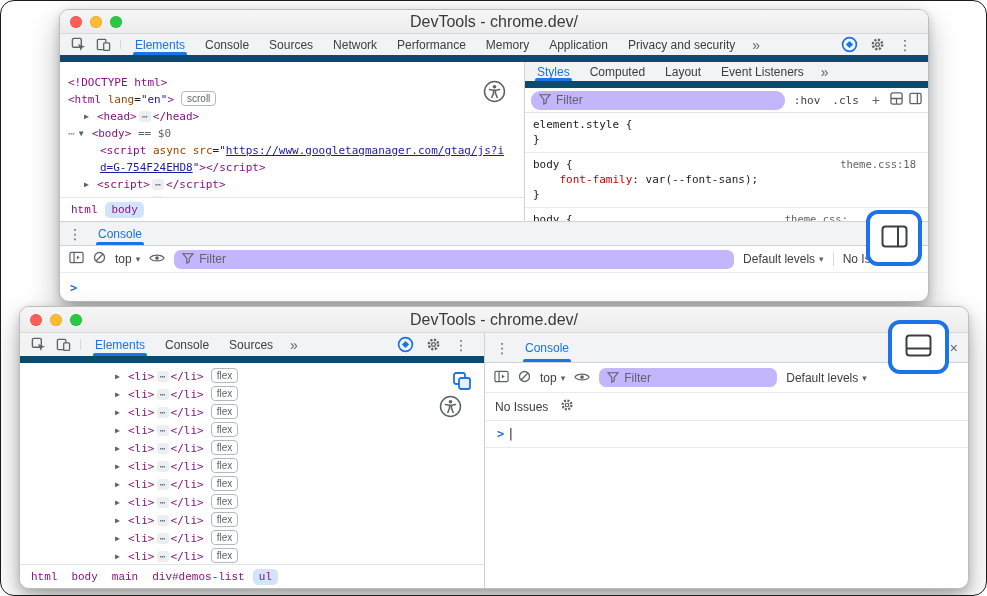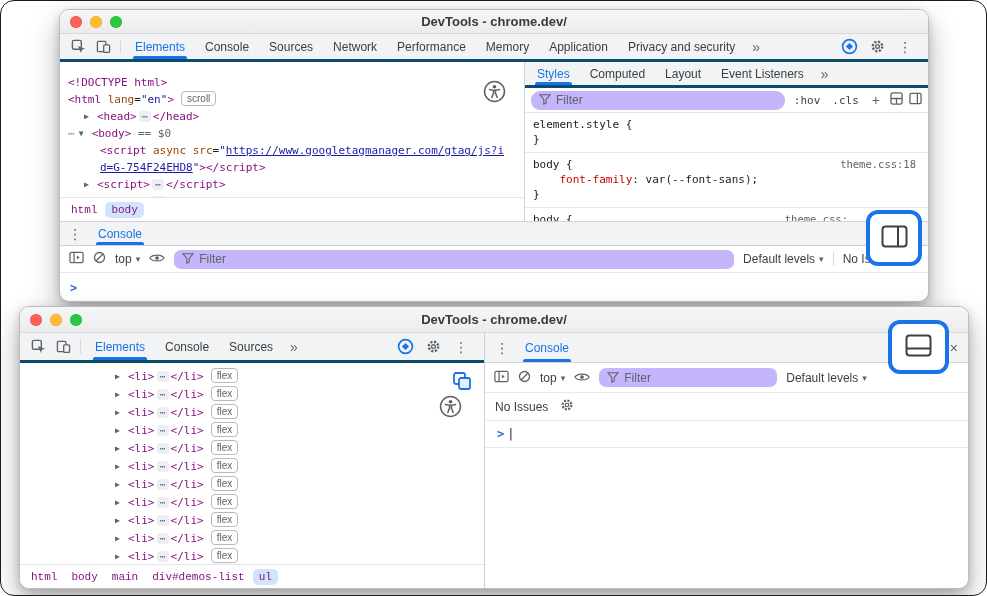--- a/index.html
+++ b/index.html
@@ -5,27 +5,27 @@
   html,body{margin:0;padding:0;background:#fff;}
   *{box-sizing:border-box;}
   .stage{position:relative;width:987px;height:596px;border:1.5px solid #1b1b1b;border-radius:14px;overflow:hidden;background:#fff;font-family:"Liberation Sans",sans-serif;}
   .win{position:absolute;background:#fff;border:1px solid #bdbdbd;border-radius:10px;box-shadow:0 14px 30px rgba(0,0,0,.28),0 3px 10px rgba(0,0,0,.18);overflow:hidden;display:flex;flex-direction:column;}
   .win-top{left:58px;top:8px;width:870px;height:293px;z-index:1;}
   .win-bottom{left:18px;top:305px;width:950px;height:283px;z-index:2;}
 
   
   .titlebar{height:24px;flex:0 0 auto;background:linear-gradient(#f6f6f6,#ececec);border-bottom:1px solid #d8d8d8;display:flex;align-items:center;justify-content:center;position:relative;}
   .win-bottom .titlebar{height:26px;}
-  .title{font-size:13px;font-weight:700;color:#3a3a3a;}
+  .title{font-size:16px;font-weight:400;color:#3a3a3a;}
   .traffic{position:absolute;left:10px;top:0;bottom:0;display:flex;align-items:center;gap:8px;}
   .dot{width:12px;height:12px;border-radius:50%;box-shadow:inset 0 0 0 .5px rgba(0,0,0,.15);}
   .dot.r{background:#ff5f57}.dot.y{background:#febc2e}.dot.g{background:#28c840}
 
   
-  .toolbar{display:flex;align-items:stretch;background:#f1f3f4;border-bottom:3px solid #0c4a6e;flex:0 0 auto;}
+  .toolbar{display:flex;align-items:stretch;background:#f1f3f4;border-bottom:7px solid #0c4a6e;flex:0 0 auto;}
   .main-tabs{height:28px;padding:0 6px;}
   .win-bottom .main-tabs{height:30px;}
   .icon-btn{display:flex;align-items:center;justify-content:center;padding:0 5px;}
   .vsep{width:1px;background:#d6d9dc;margin:6px 4px;}
   .tabs{display:flex;align-items:stretch;}
   .tab{display:flex;align-items:center;padding:0 10px;font-size:12px;color:#3c4043;position:relative;white-space:nowrap;}
   .tab.active{color:#1a73e8;}
   .tab.active::after{content:"";position:absolute;left:8px;right:8px;bottom:0;height:3px;background:#1a73e8;border-radius:2px 2px 0 0;}
   .more{display:flex;align-items:center;padding:0 7px;color:#5f6368;font-size:14px;}
   .right-icons{margin-left:auto;display:flex;align-items:center;gap:2px;padding-right:4px;}

